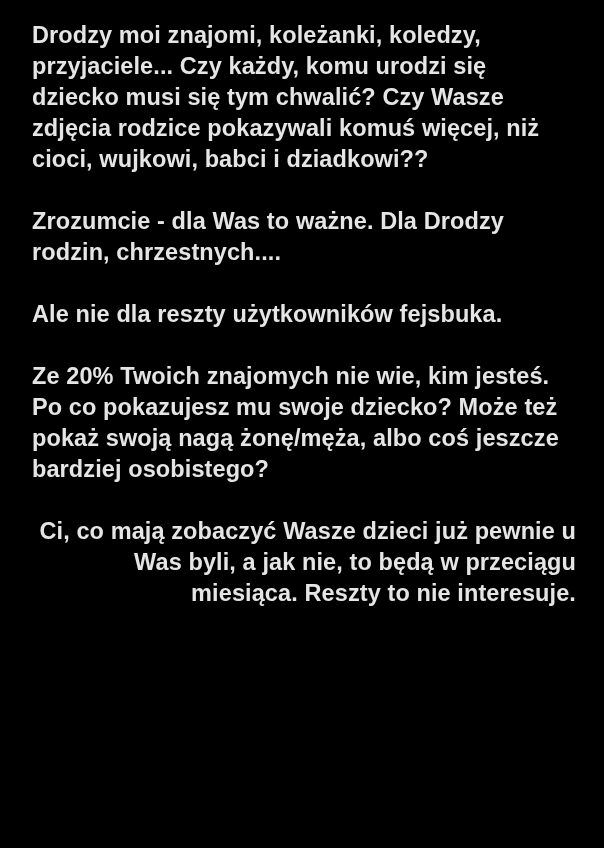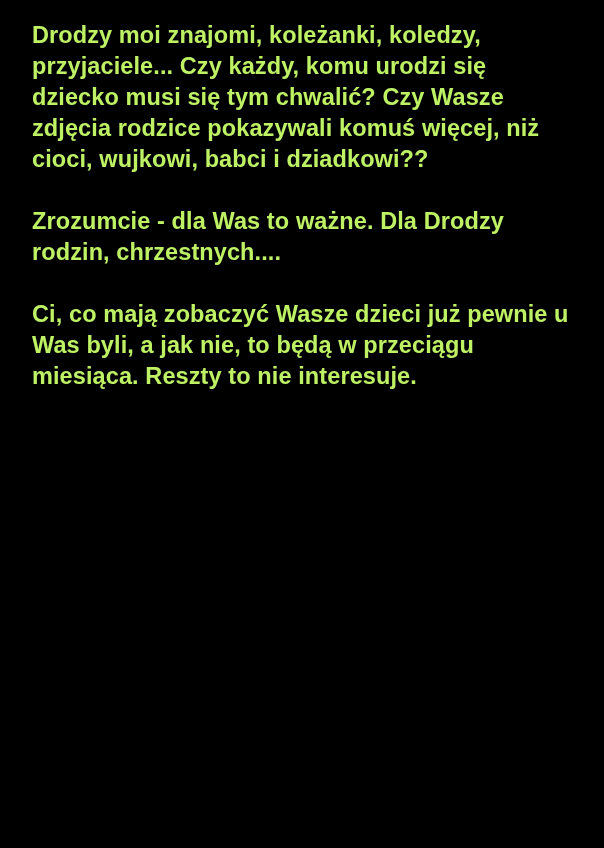--- a/index.html
+++ b/index.html
@@ -14,34 +14,37 @@
     font-family: "Liberation Sans", sans-serif;
   }
   #meme {
     width: 604px;
     height: 848px;
     background: #000000;
     box-sizing: border-box;
     padding: 20px 28px 20px 32px;
   }
   .para {
-    color: #bef264;
+    color: #e5e5e5;
     font-family: "Liberation Sans", sans-serif;
     font-size: 23.5px;
     font-weight: bold;
     line-height: 31px;
     letter-spacing: 0.1px;
     margin: 0 0 31px 0;
     white-space: pre-wrap;
     word-wrap: break-word;
   }
   .para:last-child {
     margin-bottom: 0;
+    text-align: right;
   }
 </style>
 </head>
 <body>
 
 <div id="meme">
   <p class="para">Drodzy moi znajomi, koleżanki, koledzy, przyjaciele... Czy każdy, komu urodzi się dziecko musi się tym chwalić? Czy Wasze zdjęcia rodzice pokazywali komuś więcej, niż cioci, wujkowi, babci i dziadkowi??</p>
   <p class="para">Zrozumcie - dla Was to ważne. Dla Drodzy rodzin, chrzestnych....</p>
+  <p class="para">Ale nie dla reszty użytkowników fejsbuka.</p>
+  <p class="para">Ze 20% Twoich znajomych nie wie, kim jesteś. Po co pokazujesz mu swoje dziecko? Może też pokaż swoją nagą żonę/męża, albo coś jeszcze bardziej osobistego?</p>
   <p class="para">Ci, co mają zobaczyć Wasze dzieci już pewnie u Was byli, a jak nie, to będą w przeciągu miesiąca. Reszty to nie interesuje.</p>
 </div>
 
 </body></html>

